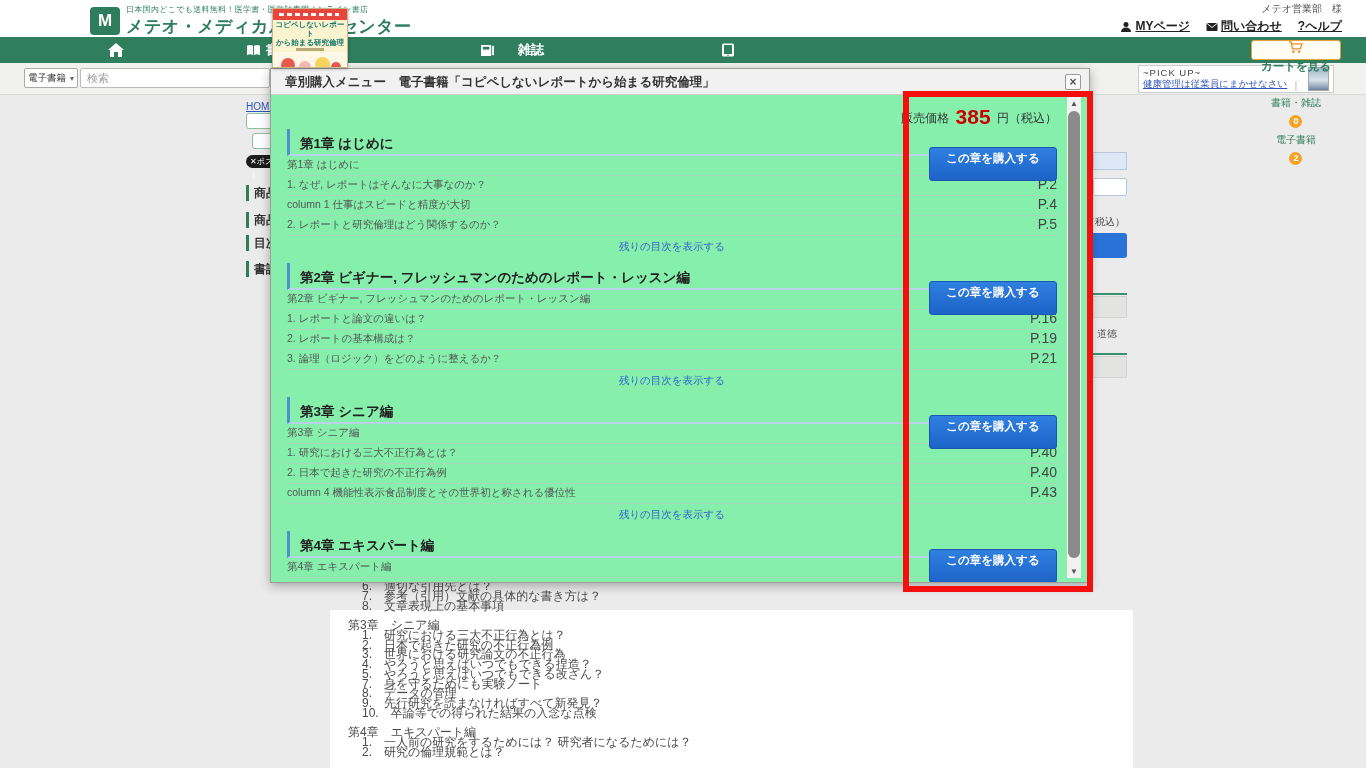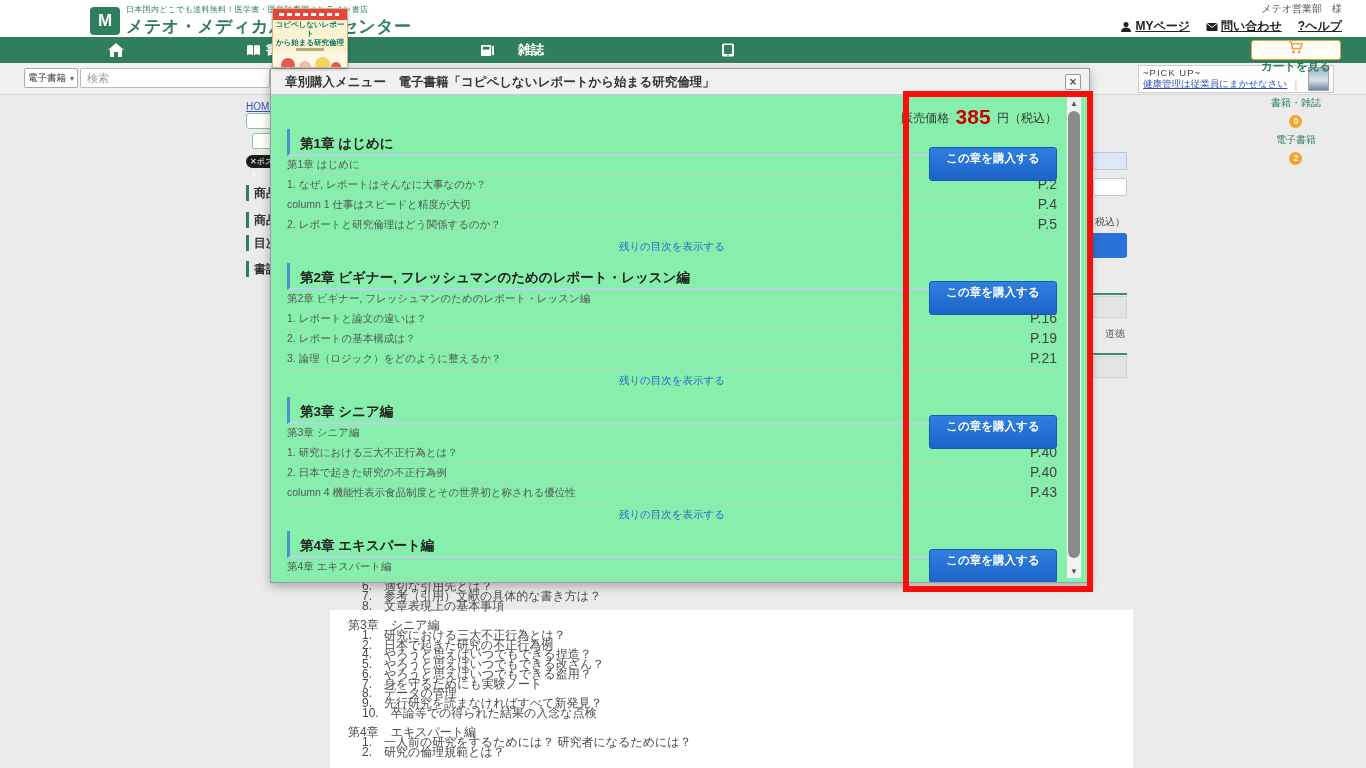--- a/index.html
+++ b/index.html
@@ -60,21 +60,21 @@
   .bg-sec-label { position:absolute; left:1px; width:40px; height:16px; border-left:3px solid #2e7d5c;
     padding-left:5px; font-size:12px; font-weight:bold; color:#333; line-height:16px; white-space:nowrap; }
 
   #right-frags { position:absolute; left:1093px; top:95px; width:60px; height:480px; z-index:2; }
   .rf-input1 { position:absolute; left:0; top:57px; width:34px; height:18px; background:#dce8f5; border:1px solid #b9c8da; }
   .rf-input2 { position:absolute; left:0; top:83px; width:34px; height:18px; background:#fff; border:1px solid #b9c8da; border-radius:2px; }
   .rf-tax { position:absolute; left:-8px; top:120px; font-size:10px; color:#444; }
   .rf-btn { position:absolute; left:0; top:138px; width:34px; height:25px; background:#2a72d8; border-radius:0 3px 3px 0; }
   .rf-line1 { position:absolute; left:0; top:198px; width:34px; height:2px; background:#3a8f6e; }
   .rf-band1 { position:absolute; left:0; top:201px; width:34px; height:22px; background:#e3e3e1; border:1px solid #d2d2d0; }
-  .rf-cat { position:absolute; left:12px; top:232px; font-size:10px; color:#555; }
+  .rf-cat { position:absolute; left:4px; top:232px; font-size:10px; color:#555; }
   .rf-line2 { position:absolute; left:0; top:258px; width:34px; height:2px; background:#3a8f6e; }
   .rf-band2 { position:absolute; left:0; top:261px; width:34px; height:22px; background:#e3e3e1; border:1px solid #d2d2d0; }
 
   
   #bg-white-col { position:absolute; left:330px; top:610px; width:803px; height:158px; background:#fff; z-index:2; }
   #background-toc { position:absolute; left:348px; top:582px; width:760px; z-index:3; }
   .bg-line { font-size:12px; line-height:9.75px; color:#4a4a4a; white-space:nowrap; height:9.75px; }
   .bg-line.ind { padding-left:14px; }
 
   
@@ -261,23 +261,23 @@
 
 <div id="bg-white-col"></div>
 <div id="background-toc">
     <div class="bg-line ind">6.　適切な引用先とは？</div>
     <div class="bg-line ind">7.　参考（引用）文献の具体的な書き方は？</div>
     <div class="bg-line ind">8.　文章表現上の基本事項</div>
     <div class="bg-line"></div>
     <div class="bg-line">第3章　シニア編</div>
     <div class="bg-line ind">1.　研究における三大不正行為とは？</div>
     <div class="bg-line ind">2.　日本で起きた研究の不正行為例</div>
+    <div class="bg-line ind">3.　世界における研究論文の不正行為</div>
     <div class="bg-line ind">4.　やろうと思えばいつでもできる捏造？</div>
     <div class="bg-line ind">5.　やろうと思えばいつでもできる改ざん？</div>
-    <div class="bg-line ind">6.　やろうと思えばいつでもできる盗用？</div>
     <div class="bg-line ind">7.　身を守るためにも実験ノート</div>
     <div class="bg-line ind">8.　データの管理</div>
     <div class="bg-line ind">9.　先行研究を読まなければすべて新発見？</div>
     <div class="bg-line ind">10.　卒論等での得られた結果の入念な点検</div>
     <div class="bg-line"></div>
     <div class="bg-line">第4章　エキスパート編</div>
     <div class="bg-line ind">1.　一人前の研究をするためには？ 研究者になるためには？</div>
     <div class="bg-line ind">2.　研究の倫理規範とは？</div>
   </div>
 

